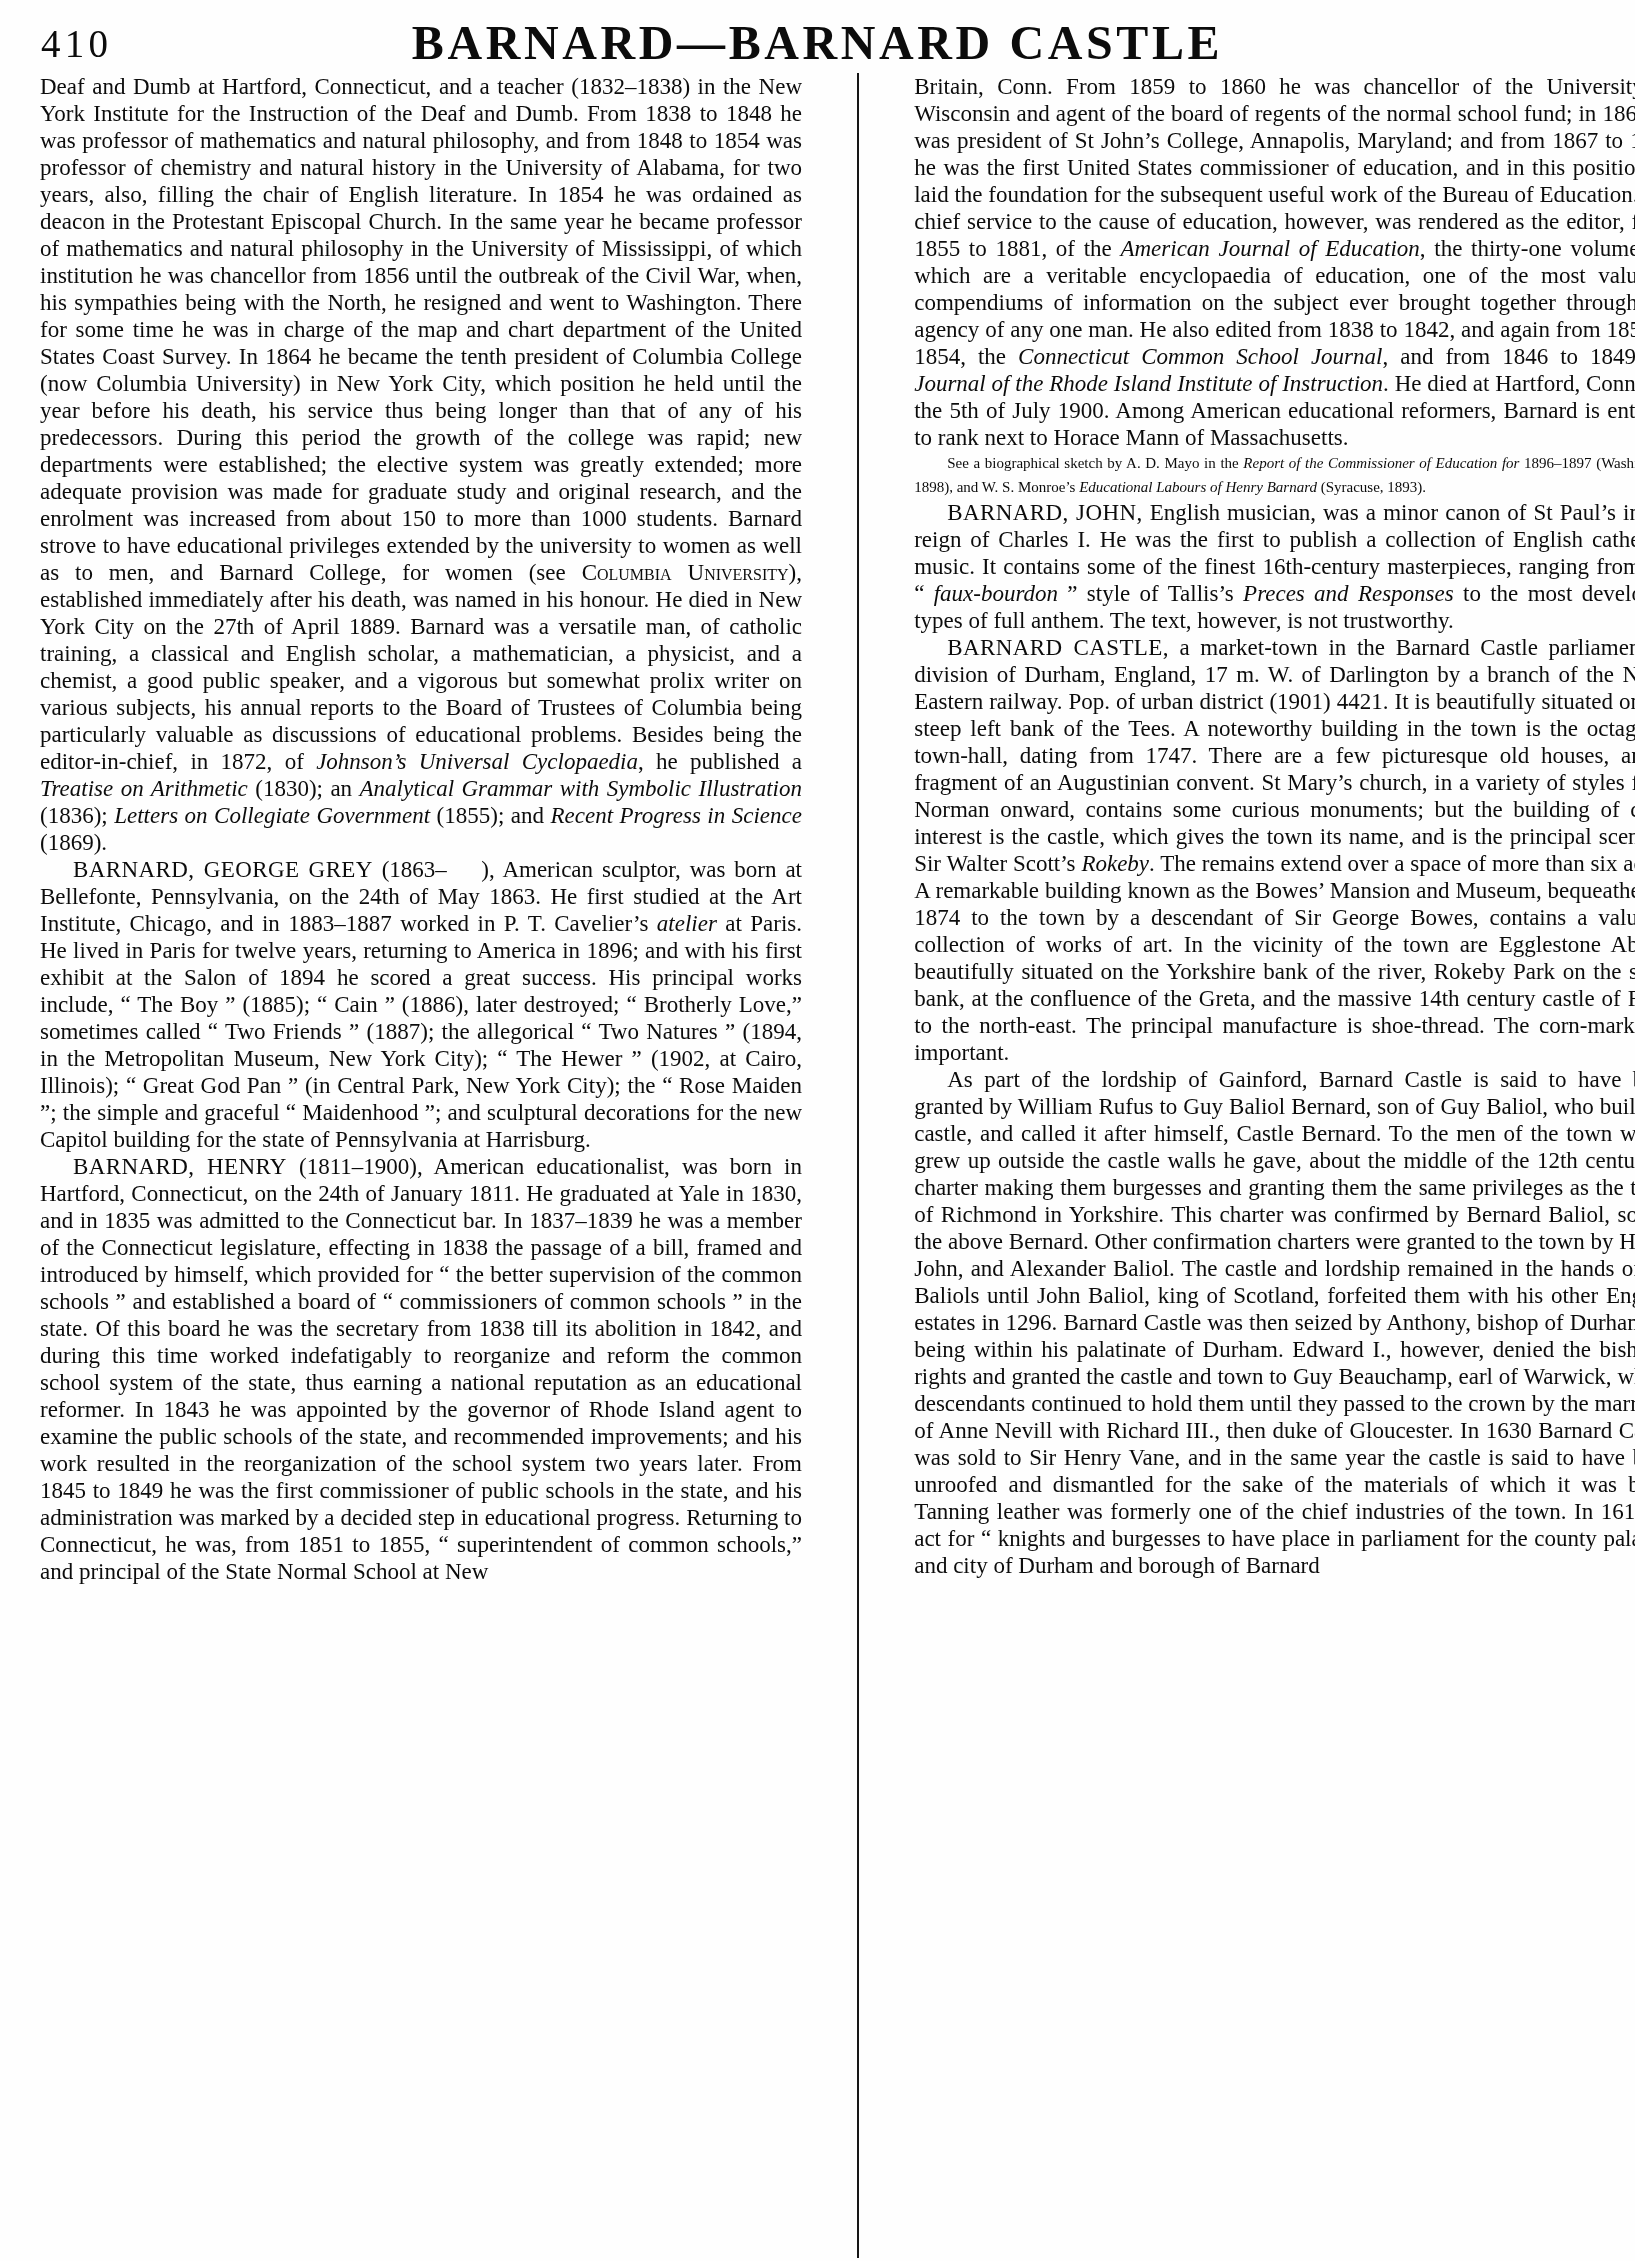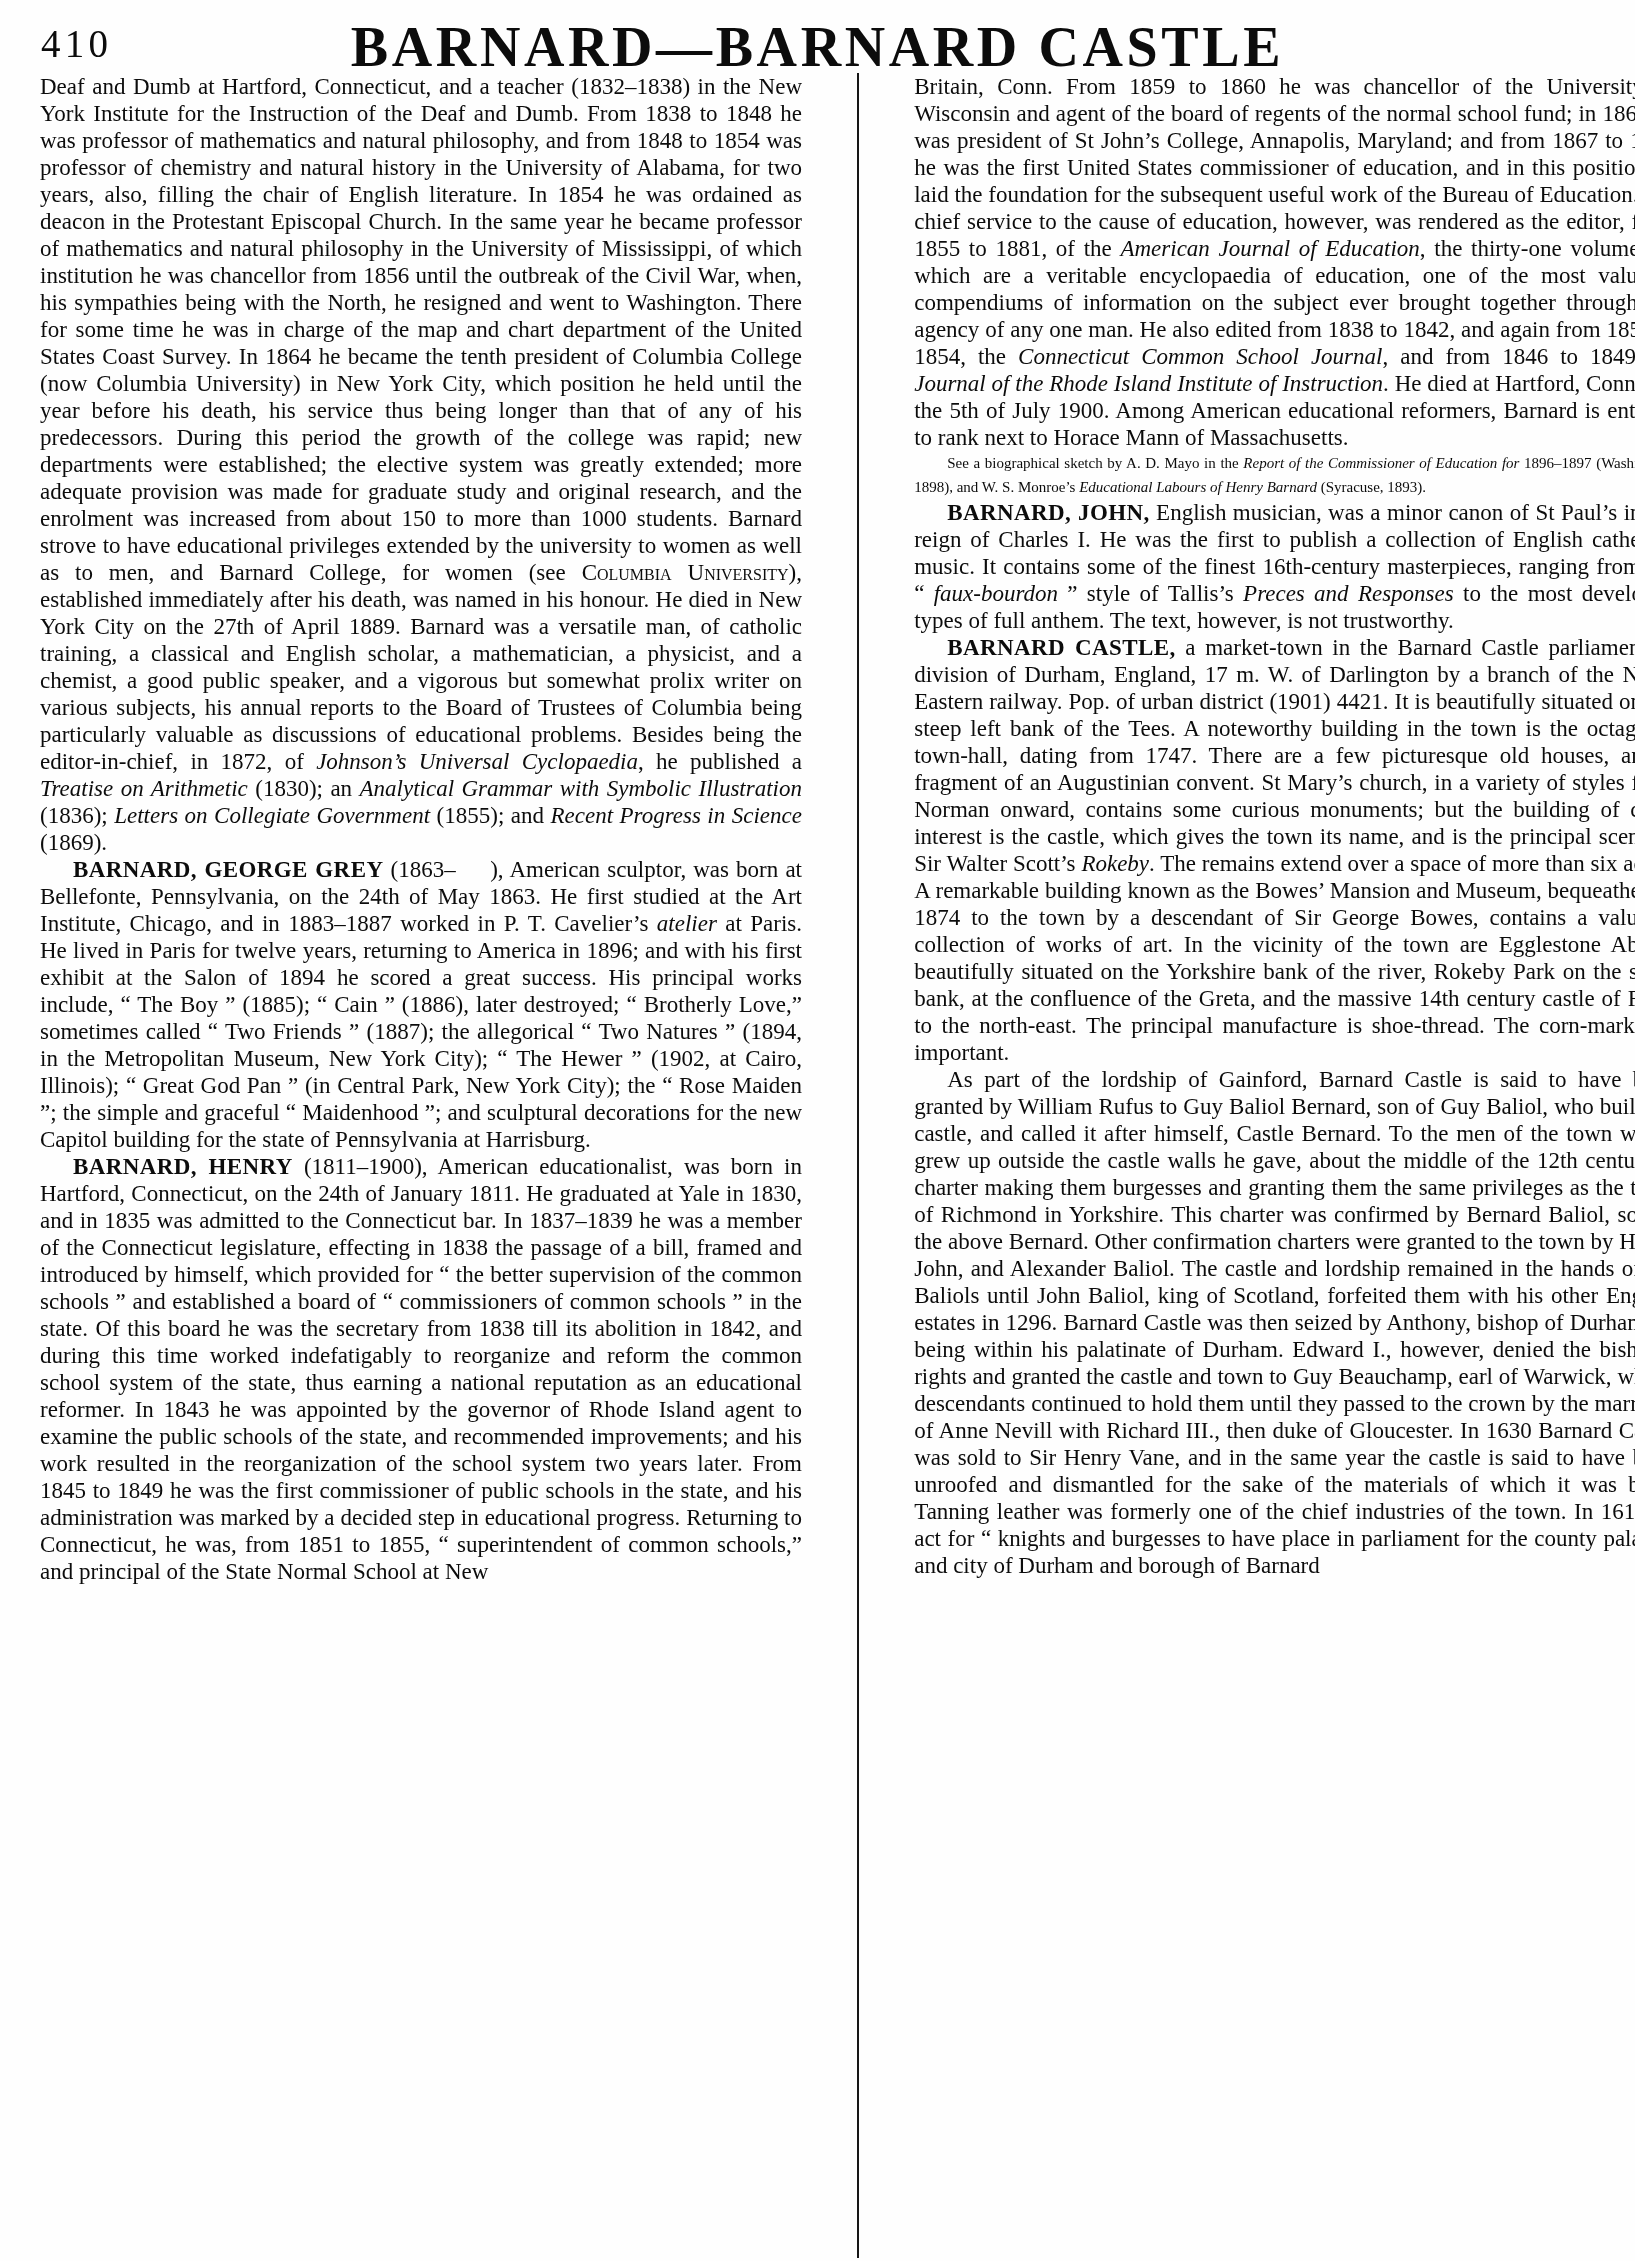--- a/index.html
+++ b/index.html
@@ -29,21 +29,21 @@
     letter-spacing: 4.3px;
     line-height: 1;
   }
   .page-title {
     position: absolute;
     left: 0;
     right: 0;
     top: 18.7px;
     margin: 0;
     text-align: center;
-    font-size: 56px;
+    font-size: 48px;
     font-weight: bold;
     letter-spacing: 3.6px;
     line-height: 1;
   }
   .columns {
     display: flex;
     padding: 4.3px 40px 0 40px;
     height: 2185px;
     overflow: hidden;
     gap: 40px;
@@ -68,21 +68,21 @@
     text-indent: 33px;
   }
   p.continuation {
     text-indent: 0;
   }
   p.note {
     font-size: 15px;
     line-height: 24px;
   }
   .fmt-b {
-    font-weight: bold;
+    font-weight: normal;
     letter-spacing: 0.4px;
   }
   .fmt-i {
     font-style: italic;
   }
   .fmt-sc {
     font-variant: small-caps;
   }
 </style>
 </head>

